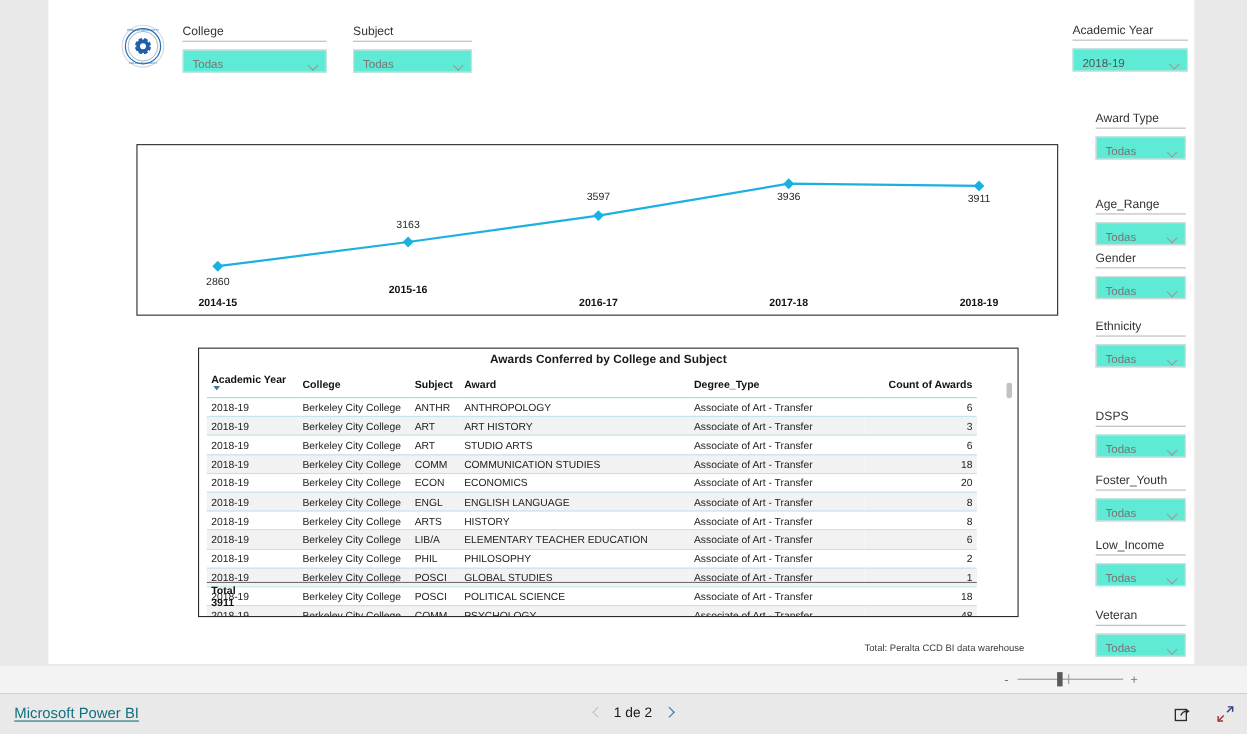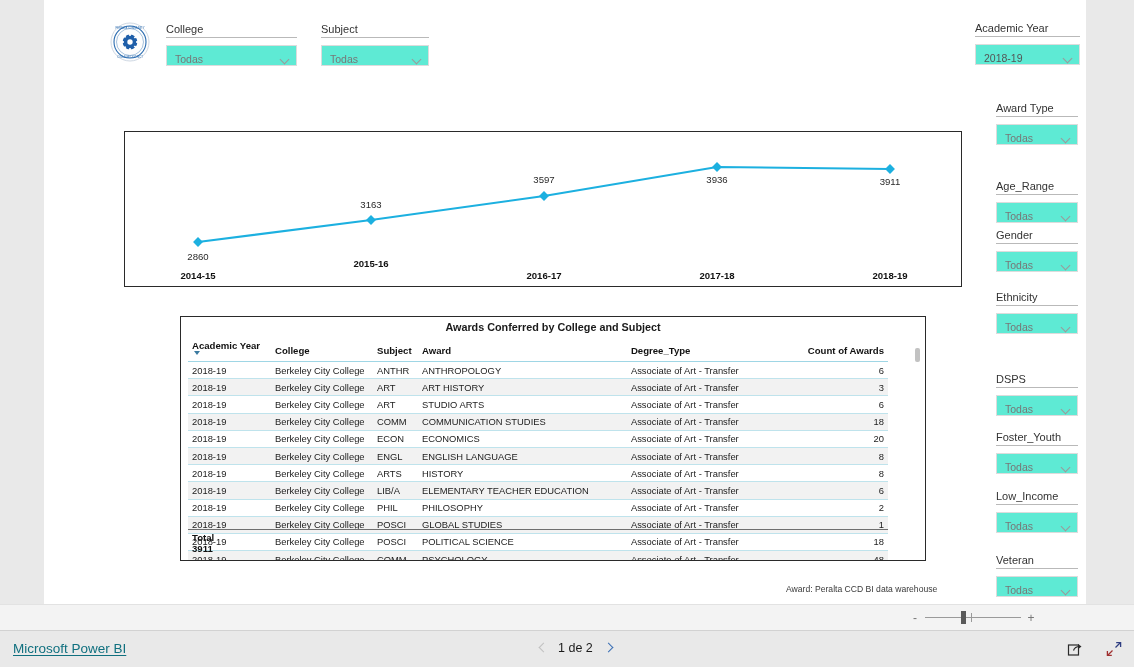--- a/index.html
+++ b/index.html
@@ -405,21 +405,21 @@
       <div class="total-bar">
         <span>Total</span>
         <span>3911</span>
       </div>
 
       <div class="tbl-scroll">
         <div class="tbl-thumb"></div>
       </div>
     </div>
 
-    <div class="source-note">Award: Peralta CCD BI data warehouse</div>
+    <div class="source-note">Total: Peralta CCD BI data warehouse</div>
   </div>
 
   <div class="right-gutter"></div>
 
   <div class="slicer" style="left:975px; top:22px; width:105px;">
     <div class="s-label">Academic Year</div>
     <div class="s-box">
       <span class="s-val dark">2018-19</span>
       <span class="chev"></span>
     </div>

